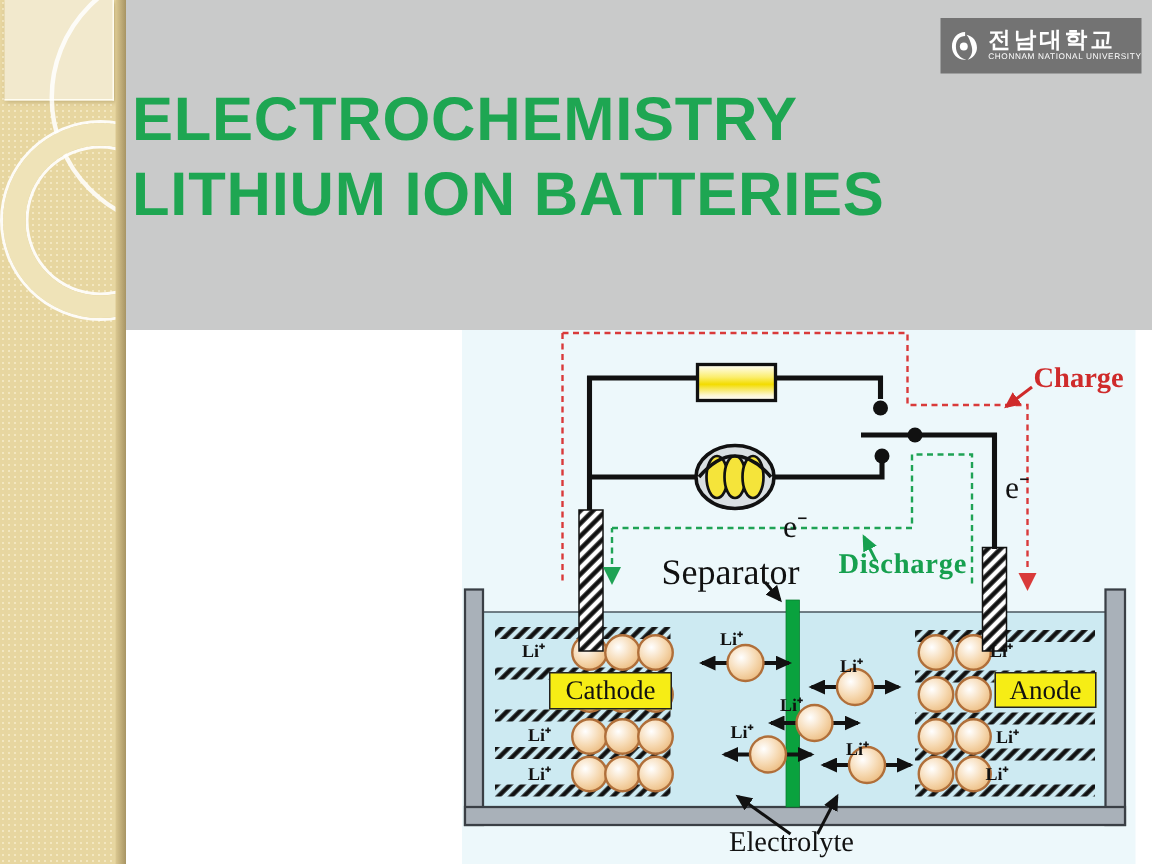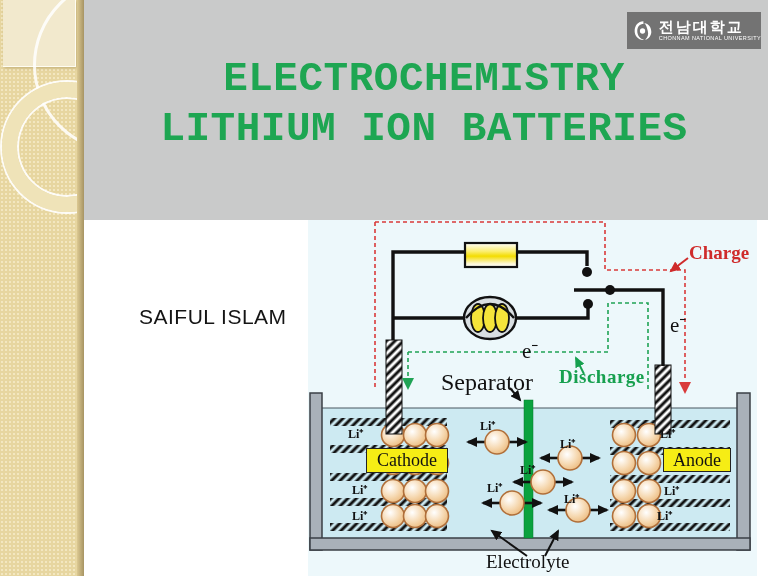--- a/index.html
+++ b/index.html
@@ -26,22 +26,22 @@
   .gray-band{position:absolute;left:84px;top:0;width:684px;height:220px;background:#c9caca;}
 
   
   .logo{position:absolute;left:627px;top:12px;width:134px;height:37px;background:#737373;
         display:flex;align-items:center;padding-left:5px;box-sizing:border-box;}
   .logo-text{margin-left:4px;color:#fff;line-height:1;}
   .logo-korean{font-size:15px;font-weight:bold;letter-spacing:2px;white-space:nowrap;}
   .logo-english{font-size:5.5px;letter-spacing:.4px;margin-top:2px;white-space:nowrap;}
 
   
-  .title{position:absolute;left:88px;right:8px;top:54px;text-align:center;
-         color:#1ea652;font-weight:bold;font-size:41px;line-height:1.22;letter-spacing:.5px;font-family:Liberation Mono, monospace;}
+  .title{position:absolute;left:88px;right:8px;top:54px;
+         color:#1ea652;font-weight:bold;font-size:41px;line-height:1.22;letter-spacing:.5px;}
   .author{position:absolute;left:139px;top:305px;font-size:21px;color:#141414;letter-spacing:.5px;}
 
   
   .diagram{position:absolute;left:308px;top:220px;width:449px;height:411px;background:#edf8fb;}
   .diagram svg{position:absolute;left:0;top:0;}
   .dlabel{position:absolute;font-family:"Liberation Serif",serif;color:#111;white-space:nowrap;}
   .dl-charge{left:381px;top:22px;font-size:19px;font-weight:600;color:#cf2b2b;}
   .dl-discharge{left:251px;top:146px;font-size:19px;font-weight:600;color:#17a04f;letter-spacing:.5px;}
   .dl-separator{left:133px;top:149px;font-size:24px;}
   .dl-electrolyte{left:178px;top:331px;font-size:19px;}
@@ -79,21 +79,20 @@
       <div class="logo-korean">전남대학교</div>
       <div class="logo-english">CHONNAM NATIONAL UNIVERSITY</div>
     </div>
   </div>
 
   <div class="title">
     <div>ELECTROCHEMISTRY</div>
     <div>LITHIUM ION BATTERIES</div>
   </div>
 
-  <div class="author">SAIFUL ISLAM</div>
 
   <div class="diagram">
 
     <svg width="449" height="352" viewBox="0 0 449 352">
       <defs>
         <pattern id="hatch" width="6" height="6" patternUnits="userSpaceOnUse" patternTransform="rotate(45)">
           <line x1="3" y1="0" x2="3" y2="6" stroke="#111" stroke-width="3"></line>
         </pattern>
         <pattern id="hatchW" width="6" height="6" patternUnits="userSpaceOnUse" patternTransform="rotate(45)">
           <rect width="6" height="6" fill="#fff"></rect>

